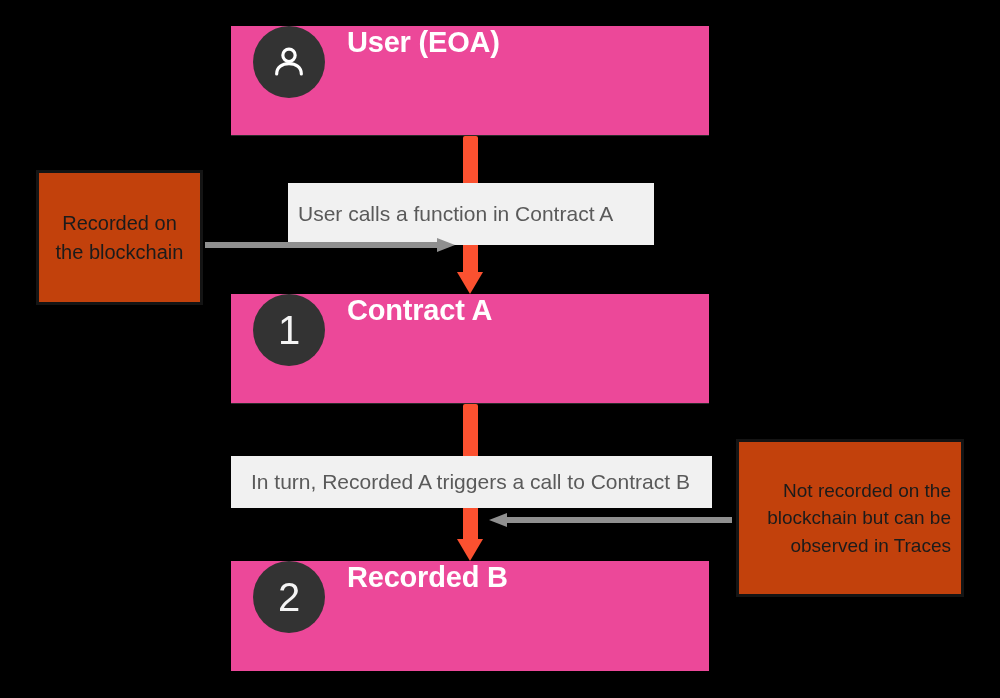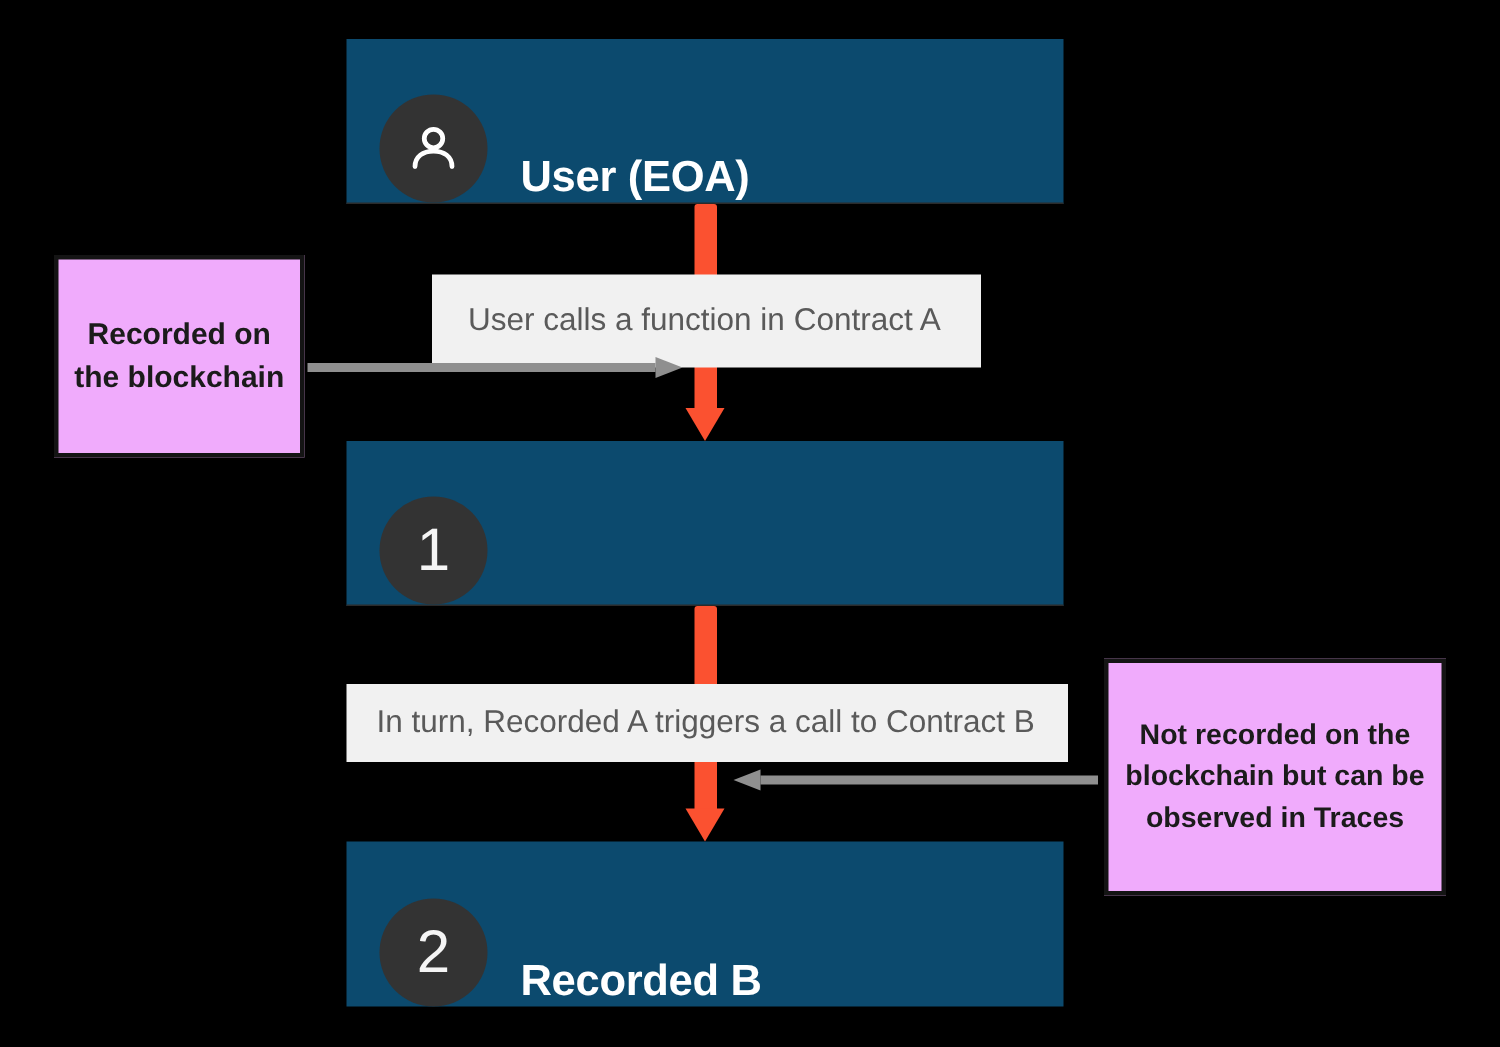--- a/index.html
+++ b/index.html
@@ -17,23 +17,23 @@
     background: #000000;
     overflow: hidden;
   }
 
   
   .node {
     position: absolute;
     left: 231px;
     width: 478px;
     height: 110px;
-    background: #0c4a6e;
-    display: flex;
-    align-items: flex-end;
+    background: #ec4899;
+    display: flex;
+    align-items: flex-start;
     box-sizing: border-box;
     padding-left: 22px;
   }
   .node.has-rule {
     border-bottom: 1px solid #2b2b2b;
   }
   #node-user     { top: 26px; }
   #node-contract-a { top: 294px; }
   #node-contract-b { top: 561px; }
 
@@ -101,38 +101,38 @@
     display: flex;
     align-items: center;
     box-sizing: border-box;
     white-space: nowrap;
   }
   #edge-label-1 {
     left: 288px;
     top: 183px;
     width: 366px;
     height: 62px;
-    padding-left: 24px;
+    padding-left: 10px;
     text-align: center;
   }
   #edge-label-2 {
     left: 231px;
     top: 456px;
     width: 481px;
     height: 52px;
     padding-left: 20px;
   }
 
   
   .annot {
     position: absolute;
-    background: #f0abfc;
+    background: #c2410c;
     border: 3px solid #141414;
     color: #1b1b1b;
-    font-weight: bold;
+    font-weight: normal;
     display: flex;
     align-items: center;
     justify-content: center;
     text-align: center;
     box-sizing: border-box;
   }
   #annot-left {
     left: 36px;
     top: 170px;
     width: 167px;
@@ -142,20 +142,21 @@
     padding: 0 10px;
   }
   #annot-right {
     left: 736px;
     top: 439px;
     width: 228px;
     height: 158px;
     font-size: 19px;
     line-height: 1.45;
     padding: 0 10px;
+    text-align: right;
   }
 
   
   .harrow {
     position: absolute;
     height: 14px;
   }
   .harrow .bar {
     position: absolute;
     top: 4px;
@@ -203,20 +204,21 @@
 
   <div class="vconn" id="conn-1">
     <div class="shaft"></div>
     <div class="head"></div>
   </div>
 
   <div class="edge-label" id="edge-label-1">User calls a function in Contract A</div>
 
   <div class="node has-rule" id="node-contract-a">
     <div class="badge">1</div>
+    <div class="node-label">Contract A</div>
   </div>
 
   <div class="vconn" id="conn-2">
     <div class="shaft"></div>
     <div class="head"></div>
   </div>
 
   <div class="edge-label" id="edge-label-2">In turn, Recorded A triggers a call to Contract B</div>
 
   <div class="node" id="node-contract-b">

